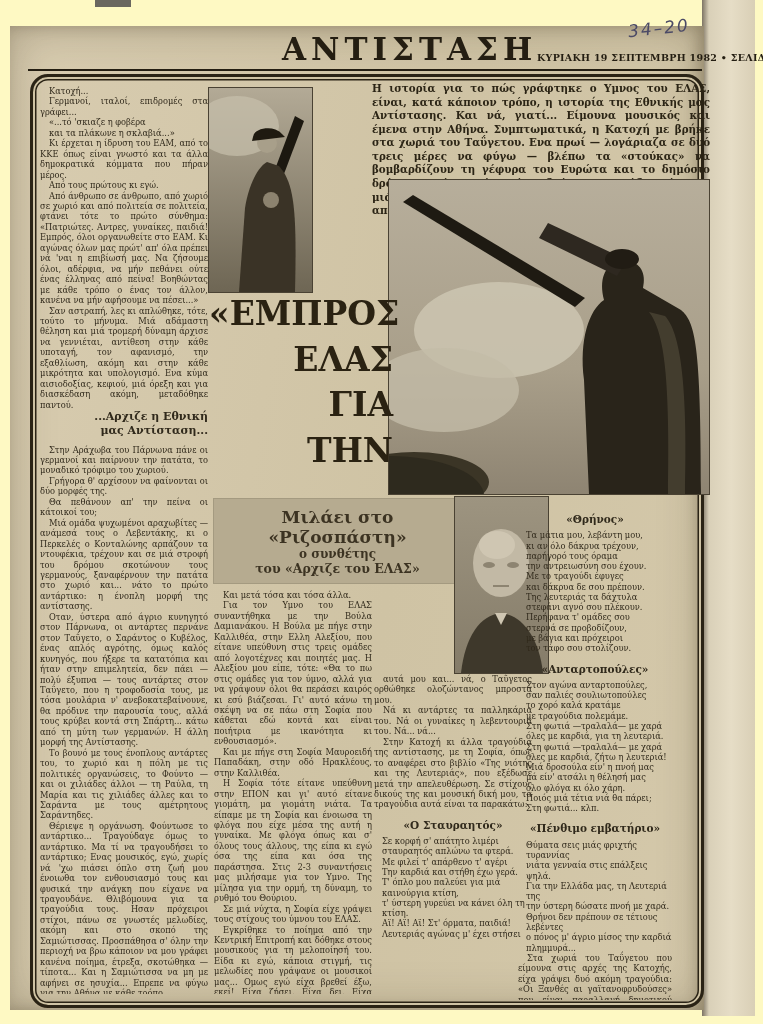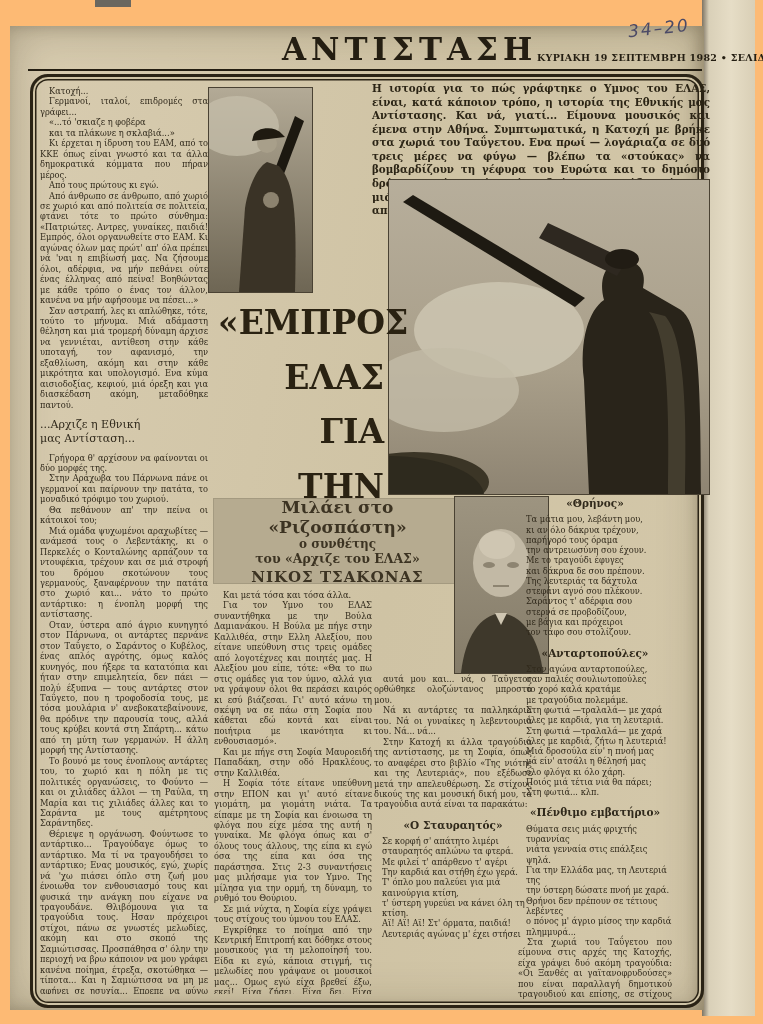--- a/index.html
+++ b/index.html
@@ -1,44 +1,44 @@
 <!DOCTYPE html>
 <html><head>
 <meta charset="utf-8">
 <style>
   html,body{margin:0;padding:0;background:#050403;}
-  .page{position:relative;width:763px;height:1024px;background:#fdba74;overflow:hidden;
+  .page{position:relative;width:763px;height:1024px;background:#fef9c3;overflow:hidden;
         font-family:"DejaVu Serif",serif;color:#30291b;}
   .scan-tab{position:absolute;left:95px;top:0;width:36px;height:7px;background:#6a675f;}
   .strip{position:absolute;left:702px;top:0;width:53px;height:1016px;
          background:linear-gradient(90deg,#7d7464 0,#d9d0b8 7px,#e6ddc6 55%,#d9cfb6 100%);}
   .paper{position:absolute;left:10px;top:26px;width:694px;height:984px;
          background:linear-gradient(100deg,#d8ccb0,#cfc3a4 55%,#d4c8aa);
          box-shadow:inset 0 0 46px rgba(55,42,20,.28), inset -6px 0 14px rgba(55,42,20,.25);}
   .handwriting{position:absolute;left:628px;top:18px;font-family:"DejaVu Sans",sans-serif;
          font-style:italic;font-size:17px;color:#4b4a66;transform:rotate(-6deg);letter-spacing:2px;}
   .mast-title{position:absolute;left:272px;top:5px;font-size:31px;font-weight:bold;
          letter-spacing:5px;color:#241e12;}
   .dateline{position:absolute;left:527px;top:26px;font-size:9.5px;font-weight:bold;
          color:#241e12;letter-spacing:.3px;white-space:nowrap;}
   .mast-rule{position:absolute;left:18px;top:43px;width:674px;height:2px;background:#241e12;}
   .frame{position:absolute;left:20px;top:48px;width:668px;height:928px;border:3px solid #2a2315;
          border-radius:18px;box-shadow:inset 0 0 0 2px #cfc3a4, inset 0 0 0 3.5px #2a2315;}
   .col{position:absolute;font-size:8.3px;line-height:1.26;text-align:justify;overflow:hidden;}
   .col p{margin:0;text-indent:9px;}
-  .subhead{font-weight:normal;text-align:left;font-size:11px;line-height:1.25;margin:8px 0 7px;
+  .subhead{font-weight:bold;text-align:right;font-size:11px;line-height:1.25;margin:0 0 7px;
          white-space:pre-line;text-indent:0;}
   .section-title{font-weight:bold;text-align:center;font-size:10.5px;margin:9px 0 4px;}
-  .col .section-title:first-child{margin-top:0;}
+  .col .section-title:first-child{margin-top:16px;}
   .verse{text-align:left;}
   .verse p{text-indent:0;padding-left:8px;line-height:1.24;}
   .plain{text-indent:9px;}
   .headline{position:absolute;left:196px;top:264px;width:190px;text-align:right;
          font-weight:bold;font-size:33px;line-height:1.29;color:#2a2212;}
-  .headline p{margin:12px;text-indent:0;}
+  .headline p{margin:3px;text-indent:0;}
   .feature-box{position:absolute;left:204px;top:473px;width:247px;height:84px;background:#b6ab90;
          display:flex;flex-direction:column;justify-content:center;text-align:center;color:#3c3322;
          padding:4px 6px;box-sizing:border-box;box-shadow:0 0 0 1px #a49a80;}
   .feature-box span{display:block;font-weight:bold;}
   .fb0{font-size:17px;} .fb1{font-size:12px;} .fb2{font-size:12.5px;} .fb3{font-size:15px;letter-spacing:1px;margin-top:2px;}
   .photo{position:absolute;overflow:hidden;box-shadow:0 0 0 1px #4a4233;background:#8a8271;}
   .photo svg{display:block;width:100%;height:100%;}
   #photo-small{left:199px;top:62px;width:103px;height:204px;}
   #photo-large{left:379px;top:154px;width:320px;height:314px;}
   #photo-portrait{left:445px;top:471px;width:93px;height:176px;}
@@ -67,22 +67,22 @@
           <p>«...τό 'σκιαζε η φοβέρα</p>
           <p>και τα πλάκωνε η σκλαβιά...»</p>
           <p>Κι έρχεται η ίδρυση του ΕΑΜ, από το ΚΚΕ όπως είναι γνωστό και τα άλλα δημοκρατικά κόμματα που πήραν μέρος.</p>
           <p>Από τους πρώτους κι εγώ.</p>
           <p>Από άνθρωπο σε άνθρωπο, από χωριό σε χωριό και από πολιτεία σε πολιτεία, φτάνει τότε το πρώτο σύνθημα: «Πατριώτες. Αντρες, γυναίκες, παιδιά! Εμπρός, όλοι οργανωθείτε στο ΕΑΜ. Κι αγώνας όλων μας πρώτ' απ' όλα πρέπει νά 'ναι η επιβίωσή μας. Να ζήσουμε όλοι, αδέρφια, να μήν πεθάνει ούτε ένας έλληνας από πείνα! Βοηθώντας με κάθε τρόπο ο ένας τον άλλον, κανένα να μήν αφήσουμε να πέσει...»</p>
           <p>Σαν αστραπή, λες κι απλώθηκε, τότε, τούτο το μήνυμα. Μιά αδάμαστη θέληση και μιά τρομερή δύναμη άρχισε να γεννιέται, αντίθεση στην κάθε υποταγή, τον αφανισμό, την εξαθλίωση, ακόμη και στην κάθε μικρότητα και υπολογισμό. Ενα κύμα αισιοδοξίας, κεφιού, μιά όρεξη και για διασκέδαση ακόμη, μεταδόθηκε παντού.</p>
         </div>
       <div class="subhead">...Αρχιζε η Εθνική
 μας Αντίσταση...</div>
       <div>
+          <p>Στην Αράχωβα του Πάρνωνα πάνε οι γερμανοί και παίρνουν την πατάτα, το μοναδικό τρόφιμο του χωριού.</p>
           <p>Γρήγορα θ' αρχίσουν να φαίνονται οι δύο μορφές της.</p>
-          <p>Στην Αράχωβα του Πάρνωνα πάνε οι γερμανοί και παίρνουν την πατάτα, το μοναδικό τρόφιμο του χωριού.</p>
           <p>Θα πεθάνουν απ' την πείνα οι κάτοικοί του;</p>
           <p>Μιά ομάδα ψυχωμένοι αραχωβίτες — ανάμεσά τους ο Λεβεντάκης, κι ο Περκελές ο Κονταλώνης αρπάζουν τα ντουφέκια, τρέχουν και σε μιά στροφή του δρόμου σκοτώνουν τους γερμανούς, ξαναφέρνουν την πατάτα στο χωριό και... νάτο το πρώτο αντάρτικο: η ένοπλη μορφή της αντίστασης.</p>
           <p>Οταν, ύστερα από άγριο κυνηγητό στον Πάρνωνα, οι αντάρτες περνάνε στον Ταΰγετο, ο Σαράντος ο Κυβέλος, ένας απλός αγρότης, όμως καλός κυνηγός, που ήξερε τα κατατόπια και ήταν στην επιμελητεία, δεν πάει — πολύ έξυπνα — τους αντάρτες στον Ταΰγετο, που η τροφοδοσία τους, με τόσα μουλάρια ν' ανεβοκατεβαίνουνε, θα πρόδινε την παρουσία τους, αλλά τους κρύβει κοντά στη Σπάρτη... κάτω από τη μύτη των γερμανών. Η άλλη μορφή της Αντίστασης.</p>
           <p>Το βουνό με τους ένοπλους αντάρτες του, το χωριό και η πόλη με τις πολιτικές οργανώσεις, το Φούντο — και οι χιλιάδες άλλοι — τη Ραύλα, τη Μαρία και τις χιλιάδες άλλες και το Σαράντα με τους αμέτρητους Σαράντηδες.</p>
           <p>Θέριεψε η οργάνωση. Φούντωσε το αντάρτικο... Τραγούδαγε όμως το αντάρτικο. Μα τί να τραγουδήσει το αντάρτικο; Ενας μουσικός, εγώ, χωρίς νά 'χω πιάσει όπλο στη ζωή μου ένοιωθα τον ενθουσιασμό τους και φυσικά την ανάγκη που είχανε να τραγουδάνε. Θλιβόμουνα για τα τραγούδια τους. Ησαν πρόχειροι στίχοι, πάνω σε γνωστές μελωδίες, ακόμη και στο σκοπό της Σαμιώτισσας. Προσπάθησα σ' όλην την περιοχή να βρω κάποιον να μου γράφει κανένα ποίημα, έτρεξα, σκοτώθηκα — τίποτα... Και η Σαμιώτισσα να μη με αφήνει σε ησυχία... Επρεπε να φύγω για την Αθήνα με κάθε τρόπο.</p>
         </div>
     </div>
 
     <div class="photo" id="photo-small">
       <svg viewBox="0 0 103 204" preserveAspectRatio="none">
@@ -130,21 +130,20 @@
         <p>«ΕΜΠΡΟΣ</p>
         <p>ΕΛΑΣ</p>
         <p>ΓΙΑ</p>
         <p>ΤΗΝ</p>
       </div>
 
     <div class="feature-box">
       <span class="fb0">Μιλάει στο «Ριζοσπάστη»</span>
       <span class="fb1">ο συνθέτης</span>
       <span class="fb2">του «Αρχιζε του ΕΛΑΣ»</span>
-      <span class="fb3">ΝΙΚΟΣ ΤΣΑΚΩΝΑΣ</span>
     </div>
 
     <div class="photo" id="photo-portrait">
       <svg viewBox="0 0 93 176" preserveAspectRatio="none">
         <defs>
           <linearGradient id="g3" x1="0" y1="0" x2="0" y2="1">
             <stop offset="0" stop-color="#9d9480"></stop>
               <stop offset="1" stop-color="#857c69"></stop>
           </linearGradient>
         </defs>
@@ -191,21 +190,21 @@
       <div class="section-title">«Θρήνος»</div>
       <div class="verse">
           <p>Τα μάτια μου, λεβάντη μου,</p>
           <p>κι αν όλο δάκρυα τρέχουν,</p>
           <p>παρήγορό τους όραμα</p>
           <p>την αντρειωσύνη σου έχουν.</p>
           <p>Με το τραγούδι έφυγες</p>
           <p>και δάκρυα δε σου πρέπουν.</p>
           <p>Της λευτεριάς τα δάχτυλα</p>
           <p>στεφάνι αγνό σου πλέκουν.</p>
-          <p>Σαράντος τ' αδέρφια σου</p>
+          <p>Περήφανα τ' ομάδες σου</p>
           <p>στερνά σε προβοδίζουν,</p>
           <p>με βάγια και πρόχειροι</p>
           <p>τον τάφο σου στολίζουν.</p>
         </div>
       <div class="section-title">«Ανταρτοπούλες»</div>
       <div class="verse">
           <p>Στον αγώνα ανταρτοπούλες,</p>
           <p>σαν παλιές σουλιωτοπούλες</p>
           <p>το χορό καλά κρατάμε</p>
           <p>με τραγούδια πολεμάμε.</p>

